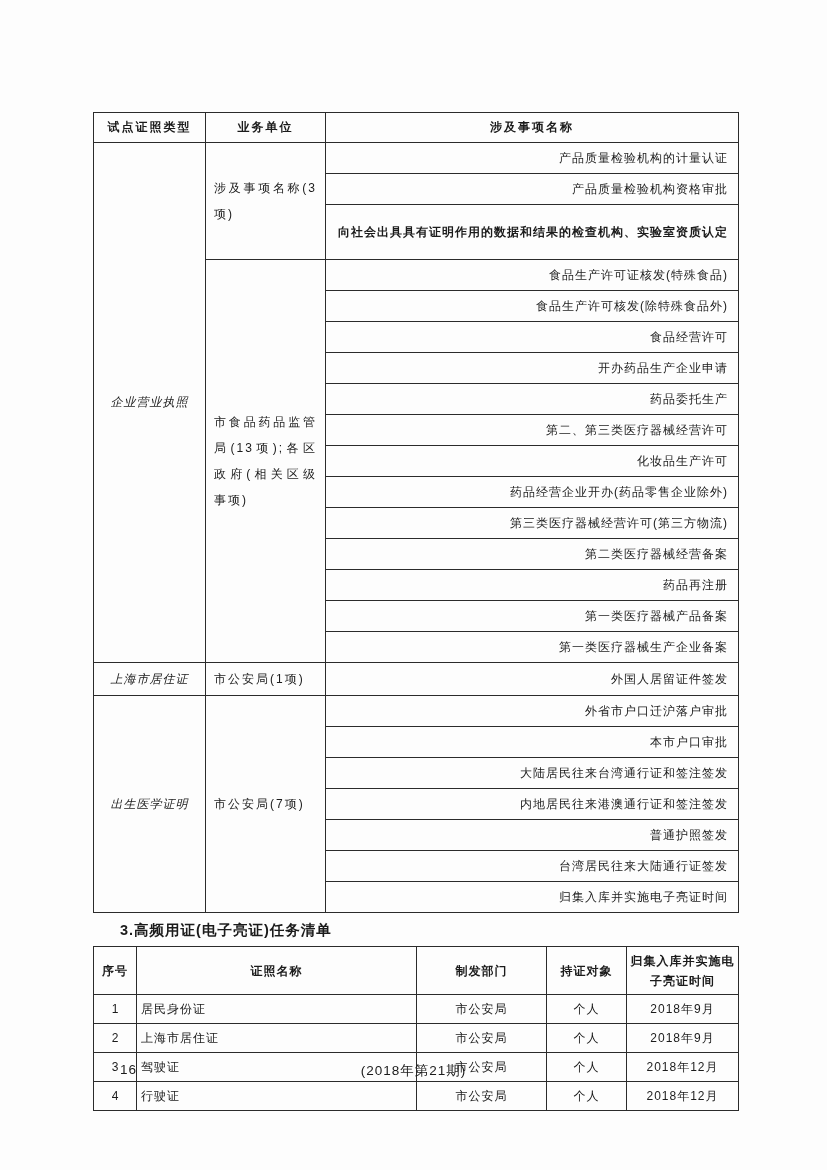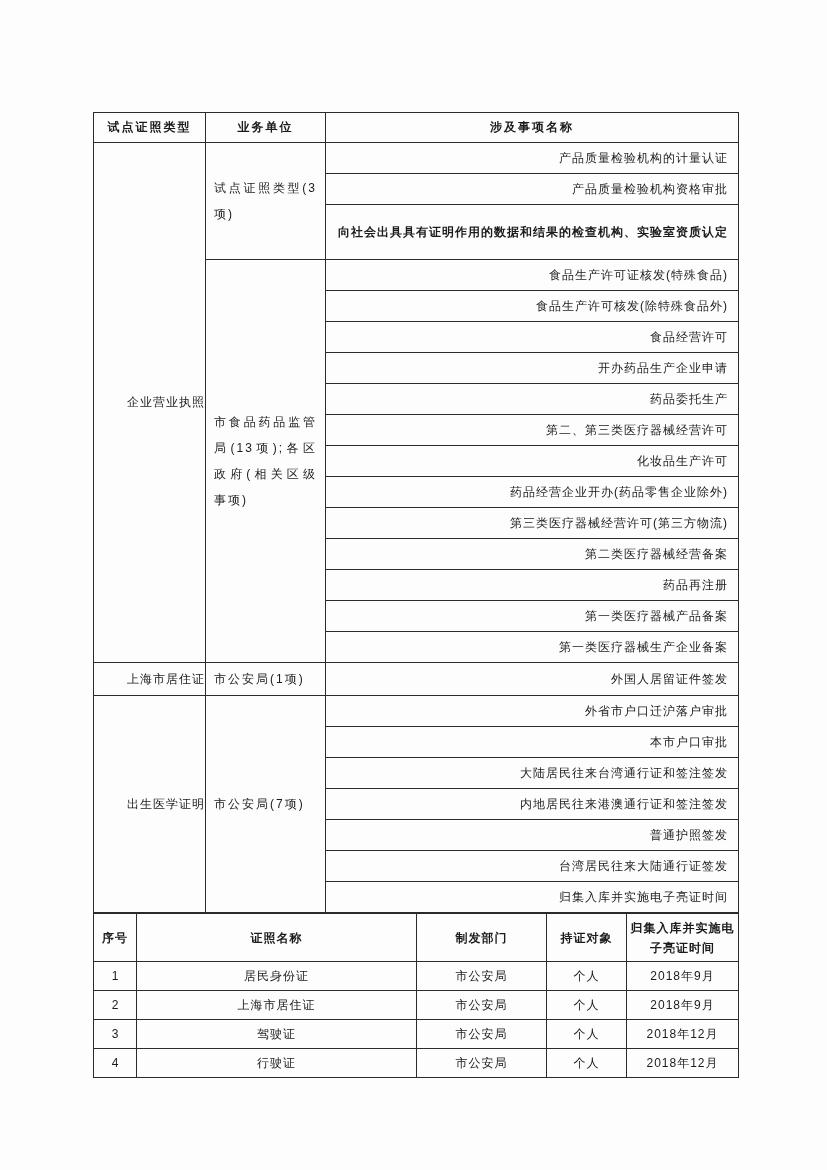--- a/index.html
+++ b/index.html
@@ -33,21 +33,21 @@
     overflow: hidden;
   }
   th {
     font-weight: bold;
     text-align: center;
     letter-spacing: 2px;
     height: 30px;
   }
   .t1 .rs { height: 29px; }
   .t1 .rd { height: 55px; font-weight: bold; }
-  .c1 { text-align: right; letter-spacing: 1px; }
+  .c1 { text-align: center; letter-spacing: 1px; font-style: italic; }
   .c2 {
     padding: 3px 8px;
     text-align: justify;
     text-justify: inter-ideograph;
     letter-spacing: 2px;
     line-height: 26px;
   }
   .c3 {
     padding: 3px 10px;
     text-align: right;
@@ -58,21 +58,21 @@
     padding: 8px 0 6px 27px;
     font-size: 14.5px;
     letter-spacing: 1px;
     font-weight: bold;
     color: #1b1b1b;
   }
   .t2 th { line-height: 20px; padding: 2px 2px; letter-spacing: 1px; }
   .t2 .hrow { height: 48px; margin-left: 46px; }
   .t2 .rs { height: 29px; }
   .cnum { text-align: center; }
-  .cname { padding: 3px 22px; text-align: center; letter-spacing: 1px; margin-top: 37px; }
+  .cname { padding: 3px 4px; text-align: left; letter-spacing: 1px; margin-top: 37px; }
   .ccenter { text-align: center; letter-spacing: 1px; margin-top: 8px; }
   .footer {
     position: absolute;
     top: 1062px;
     left: 0;
     width: 827px;
     height: 20px;
     text-align: center;
     font-size: 13.5px;
     letter-spacing: 1px;
@@ -98,21 +98,21 @@
       <thead>
         <tr>
           <th>试点证照类型</th>
           <th>业务单位</th>
           <th>涉及事项名称</th>
         </tr>
       </thead>
       <tbody>
         <tr class="rs">
           <td class="c1" rowspan="16">企业营业执照</td>
-          <td class="c2" rowspan="3">试点证照类型(3项)</td>
+          <td class="c2" rowspan="3">涉及事项名称(3项)</td>
           <td class="c3">产品质量检验机构的计量认证</td>
         </tr>
         <tr class="rs">
           <td class="c3">产品质量检验机构资格审批</td>
         </tr>
         <tr class="rd">
           <td class="c3">向社会出具具有证明作用的数据和结果的检查机构、实验室资质认定</td>
         </tr>
         <tr class="rs">
           <td class="c2" rowspan="13">市食品药品监管局(13项);各区政府(相关区级事项)</td>
@@ -178,20 +178,21 @@
         </tr>
         <tr class="rs">
           <td class="c3">台湾居民往来大陆通行证签发</td>
         </tr>
         <tr class="rs">
           <td class="c3">归集入库并实施电子亮证时间</td>
         </tr>
       </tbody>
     </table>
 
+    <div class="caption">3.高频用证(电子亮证)任务清单</div>
 
     <table class="t2">
       <colgroup>
         <col style="width:43px">
           <col style="width:280px">
           <col style="width:130px">
           <col style="width:80px">
           <col style="width:112px">
       </colgroup>
       <thead>
@@ -230,13 +231,17 @@
           <td class="cname">行驶证</td>
           <td class="ccenter">市公安局</td>
           <td class="ccenter">个人</td>
           <td class="ccenter">2018年12月</td>
         </tr>
       </tbody>
     </table>
 
   </div>
 
+  <div class="footer">
+    <span class="pageno">16</span>
+    <span class="issue">(2018年第21期)</span>
+  </div>
 </div>
 
 </body></html>

